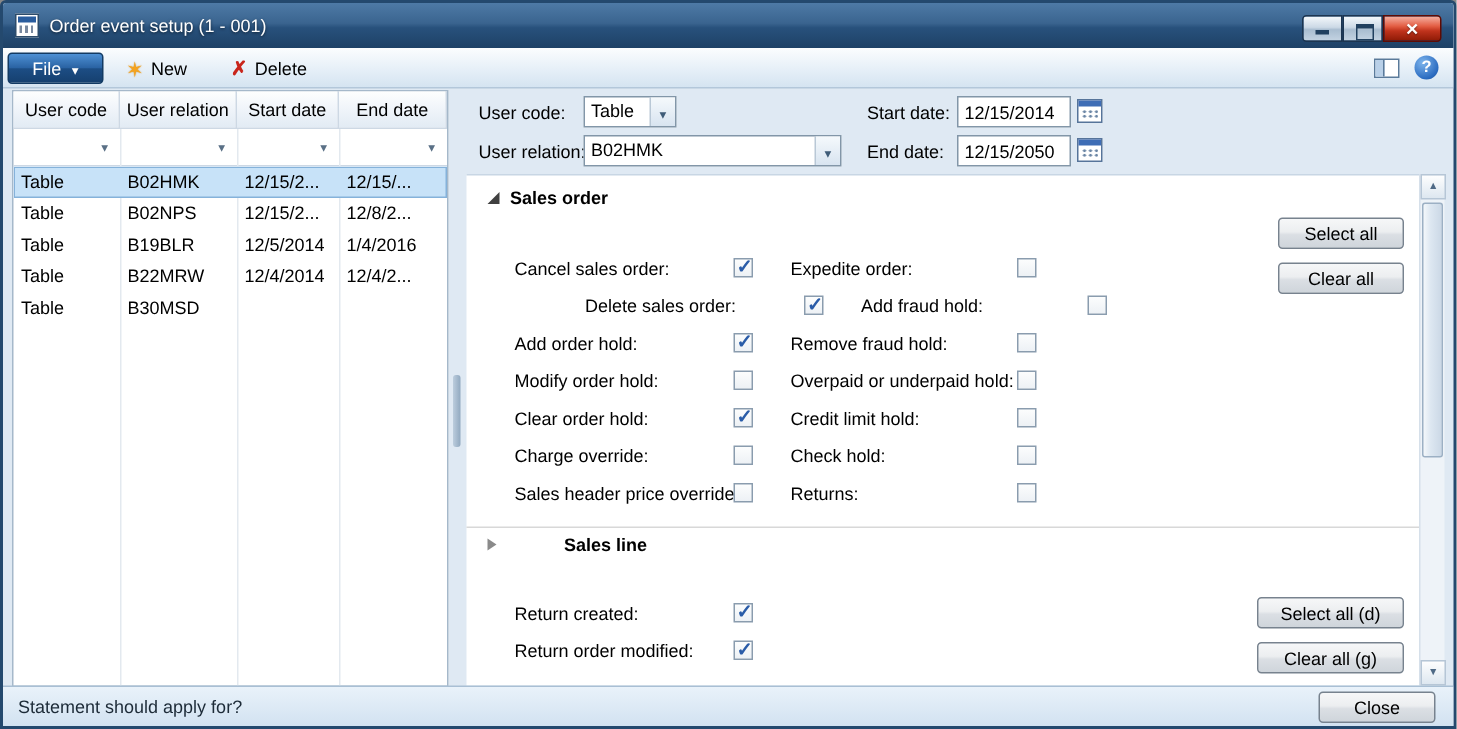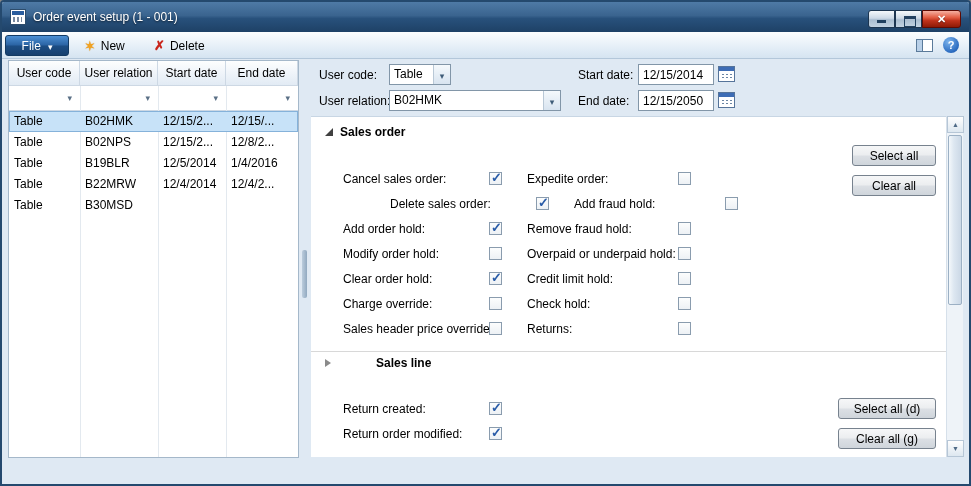--- a/index.html
+++ b/index.html
@@ -288,14 +288,18 @@
     <button class="btn sec-btn wide" style="top:281px;">Select all (d)</button>
     <button class="btn sec-btn wide" style="top:311px;">Clear all (g)</button>
   </div>
 
   <div class="scrollbar">
     <div class="sb-btn sb-up"></div>
     <div class="sb-thumb"></div>
     <div class="sb-btn sb-down"></div>
   </div>
 
+  <div class="statusbar">
+    <span class="status-text">Statement should apply for?</span>
+    <button class="btn close-btn">Close</button>
+  </div>
 
 </div>
 
 </body></html>

